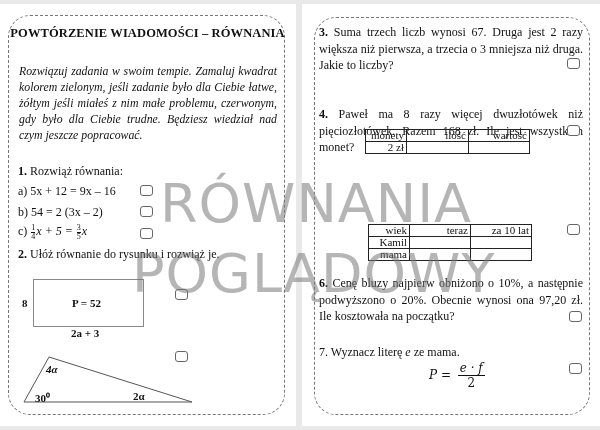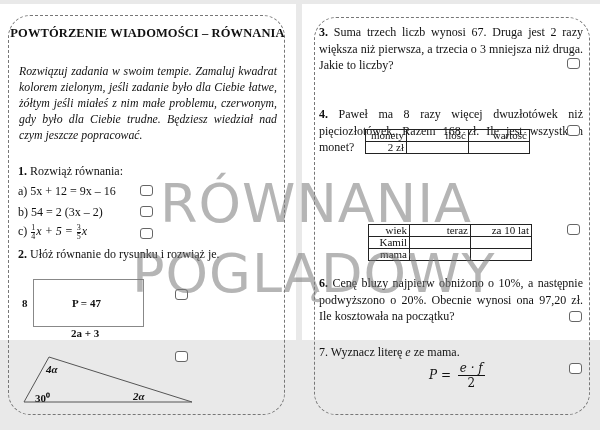--- a/index.html
+++ b/index.html
@@ -3,21 +3,21 @@
 <meta charset="utf-8">
 <style>
   html, body { margin:0; padding:0; }
   body {
     width:600px; height:430px; overflow:hidden; position:relative;
     background:#e9e9e9;
     font-family:"Liberation Serif", serif; color:#111;
   }
   .page {
     position:absolute; top:4px; background:#fff;
-    height:336px;
+    height:422px;
   }
   .page.left { left:0; width:296px; }
   .page.right { left:302px; width:298px; }
   .card {
     position:absolute; border:1px dashed #777; border-radius:22px;
     box-sizing:border-box;
   }
   .page.left .card { left:8px; top:11px; width:277px; height:400px; }
   .page.right .card { left:12px; top:13px; width:276px; height:398px; }
 
@@ -85,31 +85,31 @@
     </div>
     <div class="chk" style="left:131px; top:212px;"></div>
 
     <div class="t" style="left:9px; top:231px;">
       <span class="b">2.</span>
       <span>Ułóż równanie do rysunku i rozwiąż je.</span>
     </div>
 
     <div class="rtext b" style="left:13px; top:281px; font-size:11px;">8</div>
     <div class="rect" style="left:24px; top:263px; width:111px; height:48px;">
-      <div class="rtext b" style="left:38px; top:17px; font-size:11px;">P = 47</div>
+      <div class="rtext b" style="left:38px; top:17px; font-size:11px;">P = 52</div>
     </div>
     <div class="rtext b" style="left:62px; top:311px; font-size:11px;">2a + 3</div>
     <div class="chk" style="left:166px; top:273px;"></div>
 
     <svg style="position:absolute; left:14px; top:336px;" width="170" height="52">
       <polygon points="1,50 26,5 169,50" fill="none" stroke="#555" stroke-width="1"></polygon>
     </svg>
     <div class="rtext b" style="left:37px; top:347px; font-size:11px; font-style:italic;">4α</div>
     <div class="rtext b" style="left:26px; top:374px; font-size:11px;">30⁰</div>
-    <div class="rtext b" style="left:124px; top:374px; font-size:11px; font-style:italic;">2α</div>
+    <div class="rtext b" style="left:124px; top:374px; font-size:11px; ">2α</div>
     <div class="chk" style="left:166px; top:335px;"></div>
   </div>
 </div>
 
 <div class="page right">
   <div class="card">
     <div class="para" style="left:4px; top:6px; width:264px;">
       <span class="b">3.</span>
       <span>Suma trzech liczb wynosi 67. Druga jest 2 razy większa niż pierwsza, a trzecia o 3 mniejsza niż druga. Jakie to liczby?</span>
     </div>

